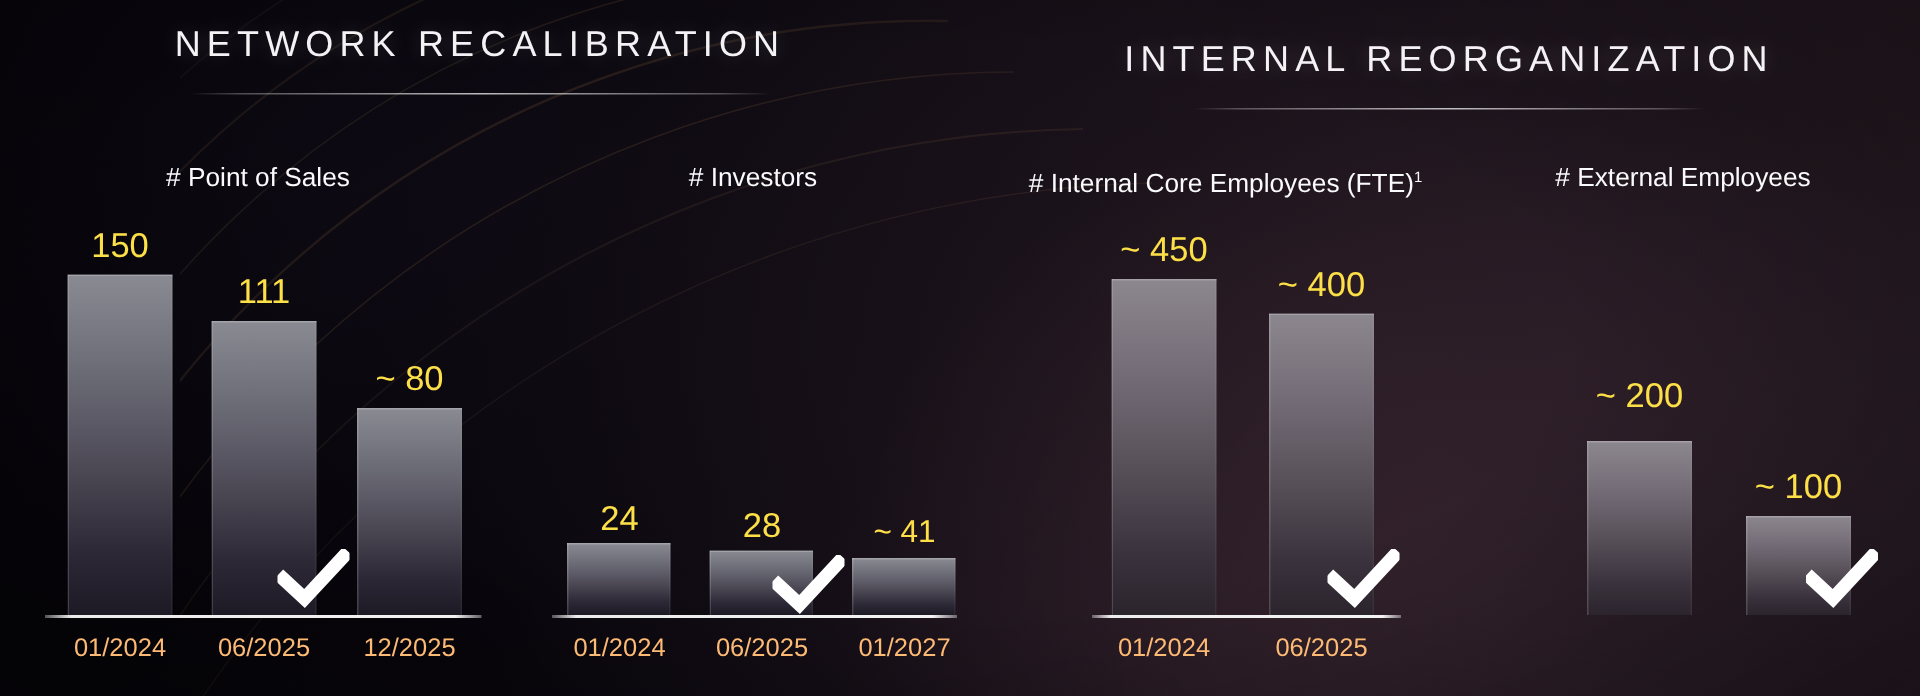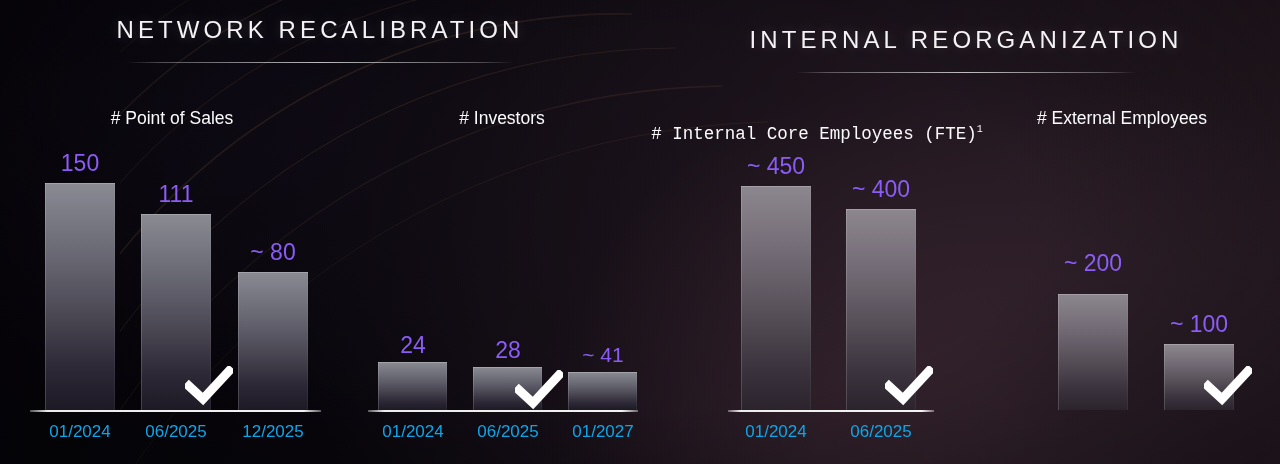--- a/index.html
+++ b/index.html
@@ -102,40 +102,40 @@
   }
   .bar.warm {
     background: linear-gradient(180deg, #8c868e 0%, #766f79 26%, #585059 56%, #3a323c 82%, #2b242d 100%);
   }
 
   .bar-value {
     position: absolute;
     text-align: center;
     font-size: 23px;
     font-weight: 400;
-    color: #8b5cf6;
+    color: #fde047;
     white-space: nowrap;
     line-height: 1;
   }
   .bar-value.small { font-size: 21px; }
 
   .axis-line {
     position: absolute;
     height: 1.6px;
     background: linear-gradient(90deg,
       rgba(255,255,255,.32) 0%,
       rgba(255,255,255,.92) 6%,
       rgba(255,255,255,.95) 94%,
       rgba(255,255,255,.35) 100%);
   }
   .tick-label {
     position: absolute;
     text-align: center;
     font-size: 17px;
-    color: #0ea5e9;
+    color: #fdba74;
     white-space: nowrap;
     line-height: 1;
   }
   .check {
     position: absolute;
     pointer-events: none;
   }
   .check svg { display: block; }
 </style>
 </head>
@@ -232,21 +232,21 @@
 
       <div class="axis-line" style="left:16px; top:302px; width:270px;"></div>
 
       <div class="tick-label" style="left:13px; top:315px; width:96px;">01/2024</div>
       <div class="tick-label" style="left:108px; top:315px; width:96px;">06/2025</div>
       <div class="tick-label" style="left:203px; top:315px; width:96px;">01/2027</div>
     </div>
   </div>
 
   <div class="chart" style="left:652px; top:108px; width:330px; height:356px;">
-    <div class="chart-label" style="left:-15px; width:360px; top:18px;font-family:Liberation Mono, monospace;">
+    <div class="chart-label" style="left:-15px; width:360px; top:6px;">
       <span># Internal Core Employees (FTE)</span><sup>1</sup>
     </div>
 
     <div class="plot">
       <div class="bar warm" style="left:89px; top:78px; width:70px; height:224px;"></div>
       <div class="bar warm" style="left:194px; top:101px; width:70px; height:201px;"></div>
 
       <div class="bar-value" style="left:79px; top:47px; width:90px;">~ 450</div>
       <div class="bar-value" style="left:184px; top:70px; width:90px;">~ 400</div>
 

